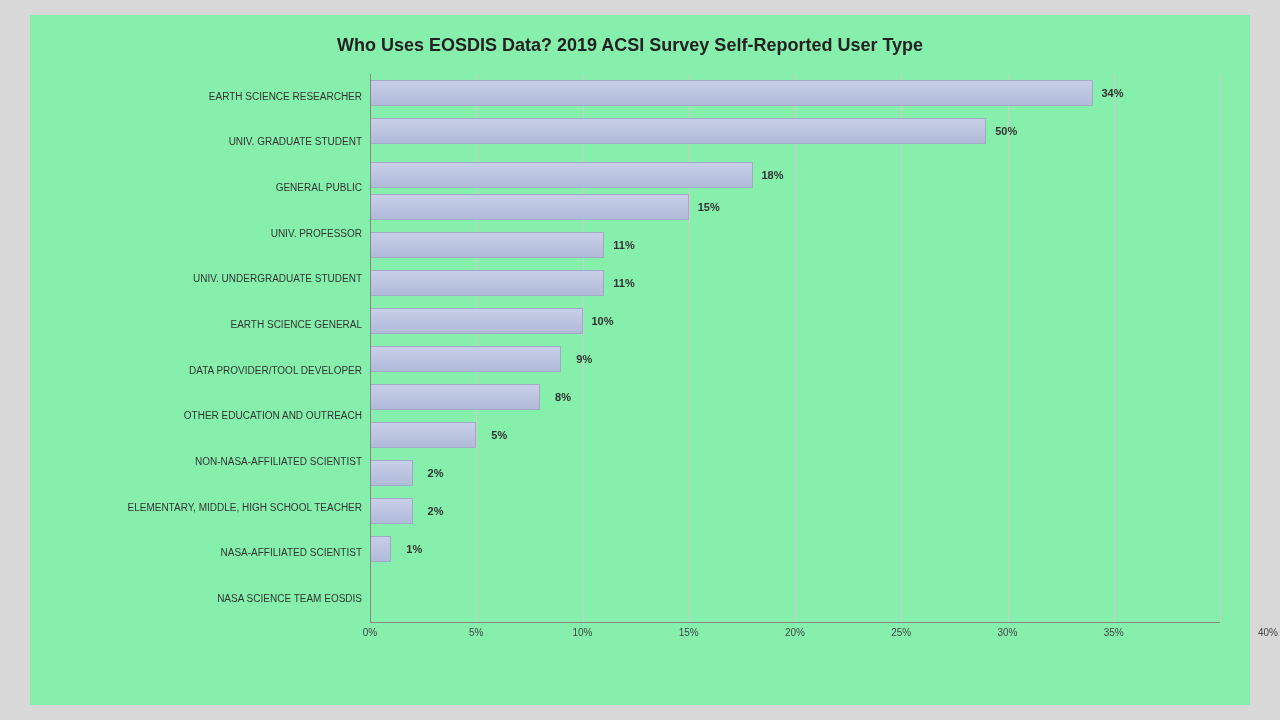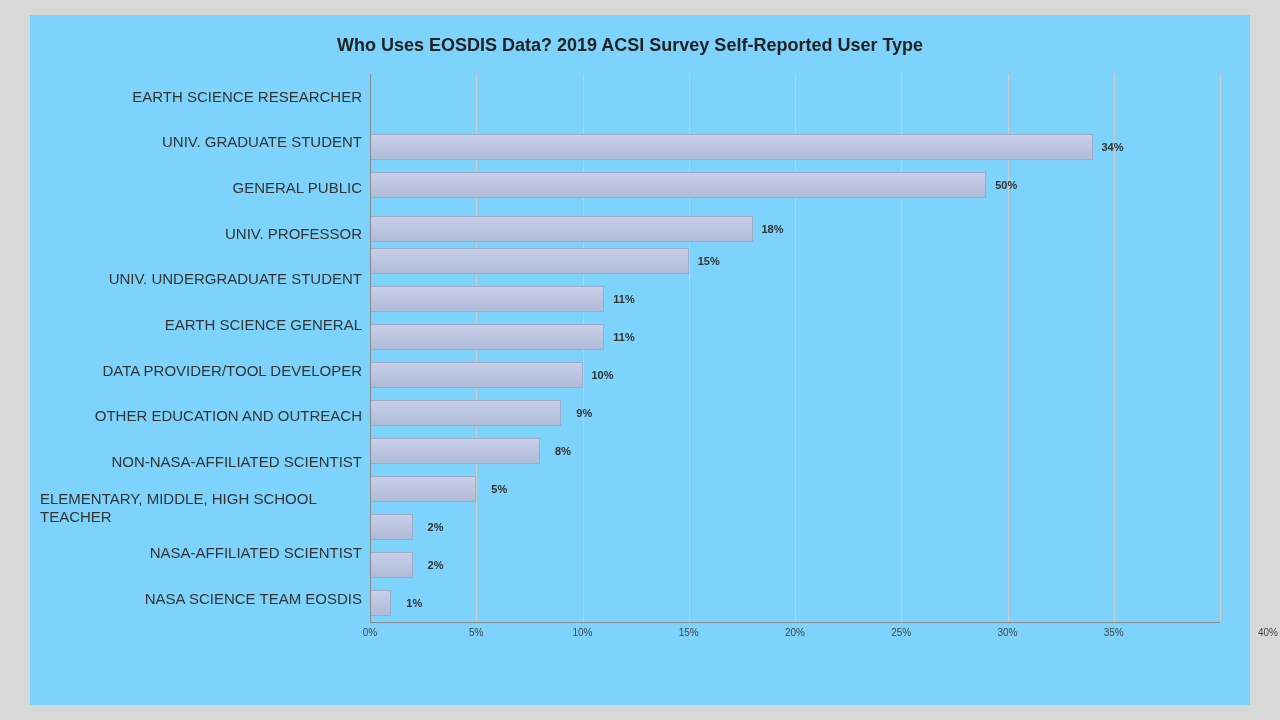--- a/index.html
+++ b/index.html
@@ -6,21 +6,21 @@
     body {
       background: #d8d8d8;
       font-family: Arial, sans-serif;
       width: 1280px;
       height: 720px;
       display: flex;
       align-items: center;
       justify-content: center;
     }
     .chart-container {
-      background: #7dd3fc;
+      background: #86efac;
       width: 1220px;
       height: 690px;
       padding: 20px 30px 50px 10px;
       position: relative;
     }
     .chart-title {
       text-align: center;
       font-size: 18px;
       font-weight: bold;
       color: #222;
@@ -34,41 +34,41 @@
     .y-axis {
       width: 330px;
       flex-shrink: 0;
       display: flex;
       flex-direction: column;
       justify-content: space-around;
       padding-right: 8px;
       padding-bottom: 22px;
     }
     .y-label {
-      font-size: 15px;
+      font-size: 10px;
       color: #333;
       text-align: left;
       line-height: 1.2;
       height: 38px;
       display: flex;
       align-items: center;
       justify-content: flex-end;
     }
     .plot-area {
       flex: 1;
       display: flex;
       flex-direction: column;
       position: relative;
     }
     .bars-section {
       flex: 1;
       position: relative;
       display: flex;
       flex-direction: column;
-      justify-content: flex-end;
+      justify-content: flex-start;
     }
     
     .grid-lines {
       position: absolute;
       top: 0;
       left: 0;
       width: 100%;
       height: calc(100% - 0px);
       display: flex;
       pointer-events: none;

